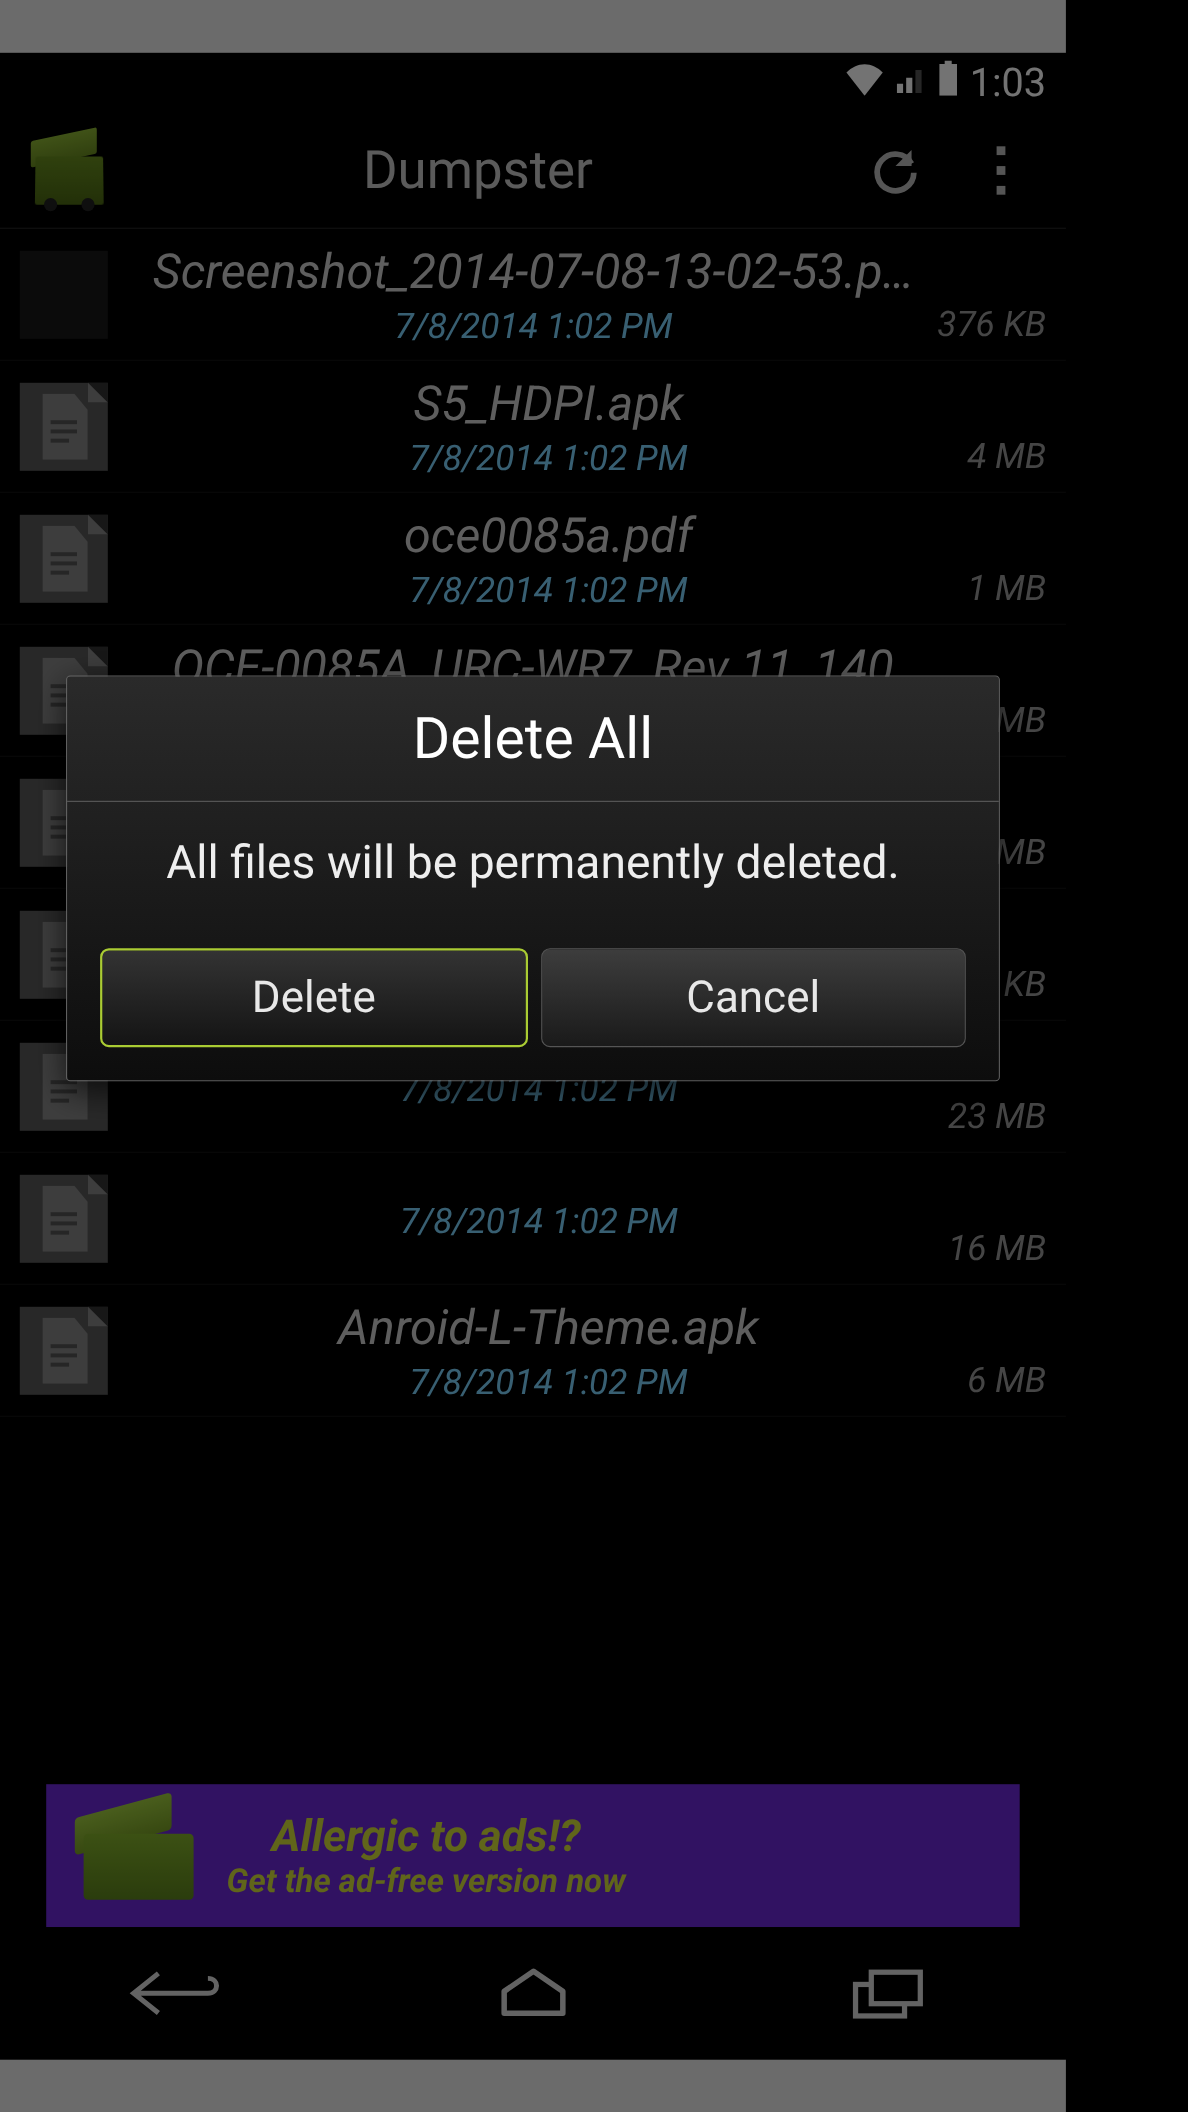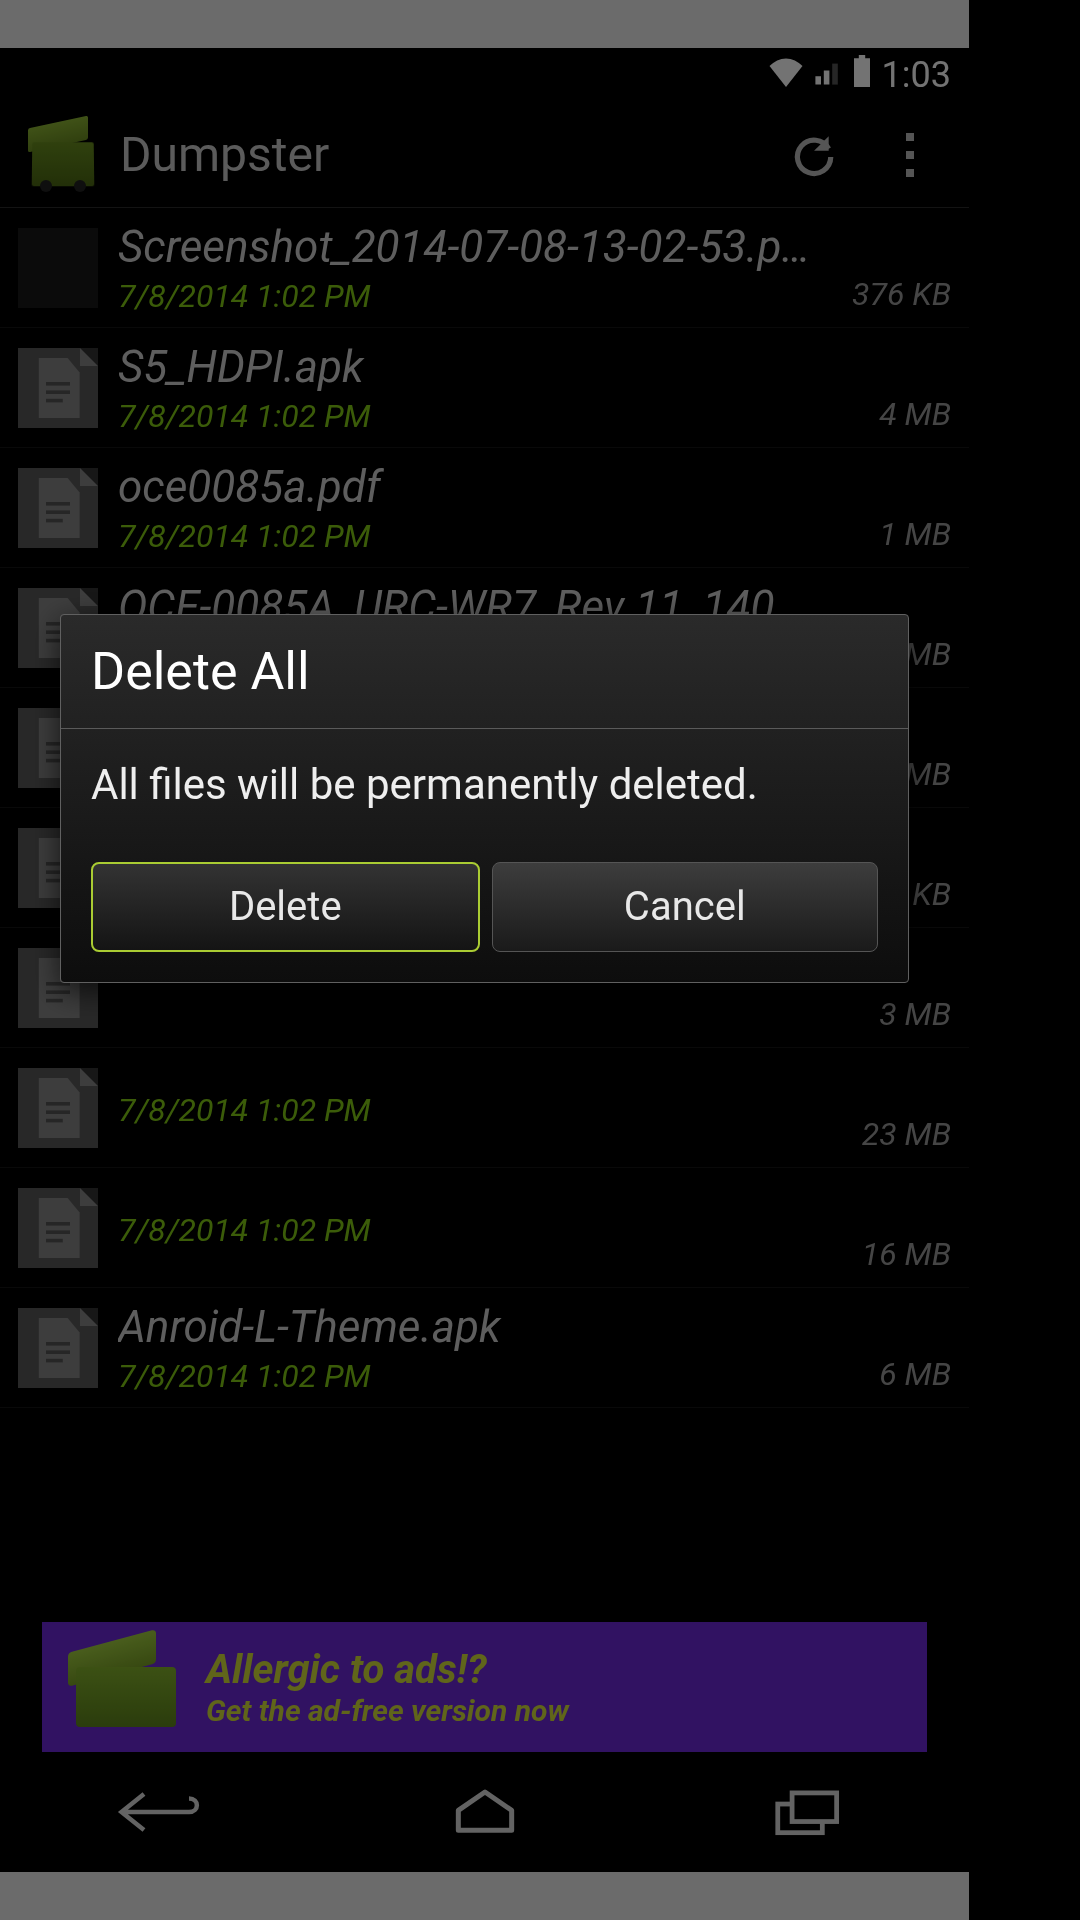--- a/index.html
+++ b/index.html
@@ -1,17 +1,17 @@
 <!DOCTYPE html>
 <html><head>
 <meta charset="utf-8">
 <style>
 * { margin: 0; padding: 0; box-sizing: border-box; }
 html, body { width: 1080px; height: 1920px; overflow: hidden; background: #000; font-family: Roboto, Arial, sans-serif; }
-.frame { position: relative; width: 969px; height: 1920px; background: #000; }
+.frame { position: relative; width: 969px; height: 1920px; background: #000; text-align: center; }
 
 
 .letterbox-top { position:absolute; top:0; left:0; right:0; height:48px; background:#6b6b6b; }
 .letterbox-bottom { position:absolute; bottom:0; left:0; right:0; height:48px; background:#6b6b6b; }
 
 
 .scrim { position:absolute; inset:48px 0 48px 0; background: rgba(0,0,0,0.55); z-index: 50; }
 
 
 .statusbar { position:absolute; top:48px; left:0; right:0; height:54px; display:flex; align-items:center; justify-content:flex-end; padding:0 18px; color:#fff; font-size:36px; gap:10px; z-index:20; }
@@ -29,21 +29,21 @@
 .dumpster-wheel.w1{left:16px;} .dumpster-wheel.w2{right:16px;}
 
 
 .filelist { position:absolute; top:208px; left:0; right:0; bottom:260px; z-index:10; }
 .file-row { display:flex; align-items:center; height:120px; padding:0 18px; color:#b9b9b9; border-bottom:1px solid #151515;font-style:italic;}
 .file-thumb { width:80px; height:80px; background:#5a5a5a; display:flex; align-items:center; justify-content:center; position:relative; }
 .file-thumb.img { background:#1a1a1a; }
 .file-thumb svg { width:50px; height:60px; }
 .file-meta { flex:1; margin-left:20px; min-width:0; }
 .file-name { font-size:44px; color:#d0d0d0; white-space:nowrap; overflow:hidden; text-overflow:ellipsis; }
-.file-date { font-size:32px; color:#84cc16; margin-top:4px; }
+.file-date { font-size:32px; color:#7dd3fc; margin-top:4px; }
 .file-size { font-size:32px; color:#9a9a9a; align-self:flex-end; margin-bottom:14px; white-space:nowrap; }
 
 
 .ad { position:absolute; bottom:168px; left:42px; right:42px; height:130px; background:#6d28d9; display:flex; align-items:center; padding:0 24px; z-index:20; }
 .ad-icon { width:120px; height:100px; position:relative; }
 .ad-icon .body{ position:absolute; left:10px; right:10px; top:30px; bottom:10px; background:linear-gradient(#85b32c,#5f861d); border-radius:4px;}
 .ad-icon .lid{ position:absolute; left:2px; right:30px; top:4px; height:34px; background:linear-gradient(#a2cf40,#7ba127); transform:skewY(-15deg); border-radius:4px;}
 .ad-text { margin-left:20px; }
 .ad-title { color:#d5df3a; font-size:40px; font-weight:700; font-style:italic; }
 .ad-sub { color:#d5df3a; font-size:30px; font-style:italic; margin-top:0;font-weight:bold; }
@@ -210,36 +210,20 @@
           <svg viewBox="0 0 40 50">
             <path fill="#888" d="M4 0h24l10 12v38H4z"></path>
             <rect x="10" y="20" width="20" height="3" fill="#555"></rect>
             <rect x="10" y="27" width="20" height="3" fill="#555"></rect>
             <rect x="10" y="34" width="14" height="3" fill="#555"></rect>
           </svg>
           <div class="doc-fold"></div>
         </div>
         <div class="file-meta">
           <div class="file-name"></div>
-          <div class="file-date"></div>
-        </div>
-        <div class="file-size">3 MB</div>
-      </div>
-      <div class="file-row">
-        <div class="file-thumb">
-          <svg viewBox="0 0 40 50">
-            <path fill="#888" d="M4 0h24l10 12v38H4z"></path>
-            <rect x="10" y="20" width="20" height="3" fill="#555"></rect>
-            <rect x="10" y="27" width="20" height="3" fill="#555"></rect>
-            <rect x="10" y="34" width="14" height="3" fill="#555"></rect>
-          </svg>
-          <div class="doc-fold"></div>
-        </div>
-        <div class="file-meta">
-          <div class="file-name"></div>
           <div class="file-date">7/8/2014 1:02 PM</div>
         </div>
         <div class="file-size">23 MB</div>
       </div>
       <div class="file-row">
         <div class="file-thumb">
           <svg viewBox="0 0 40 50">
             <path fill="#888" d="M4 0h24l10 12v38H4z"></path>
             <rect x="10" y="20" width="20" height="3" fill="#555"></rect>
             <rect x="10" y="27" width="20" height="3" fill="#555"></rect>

